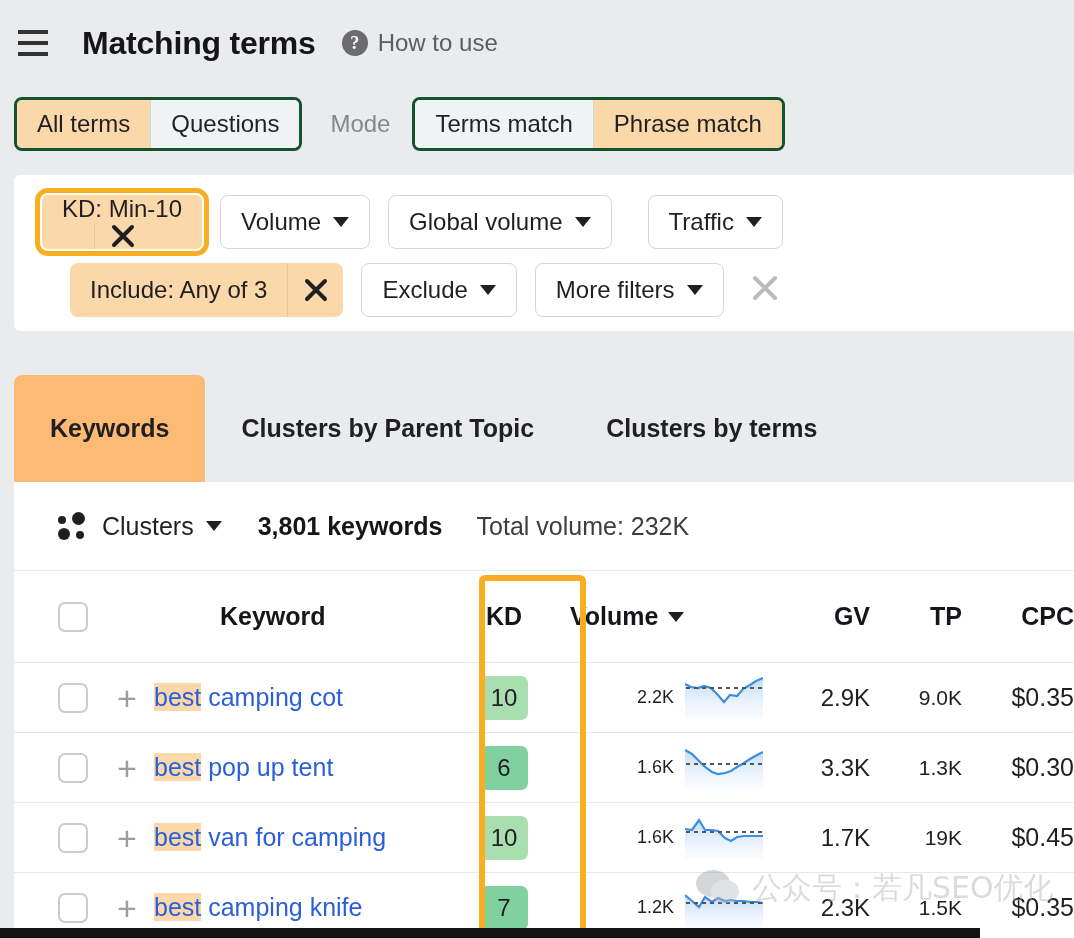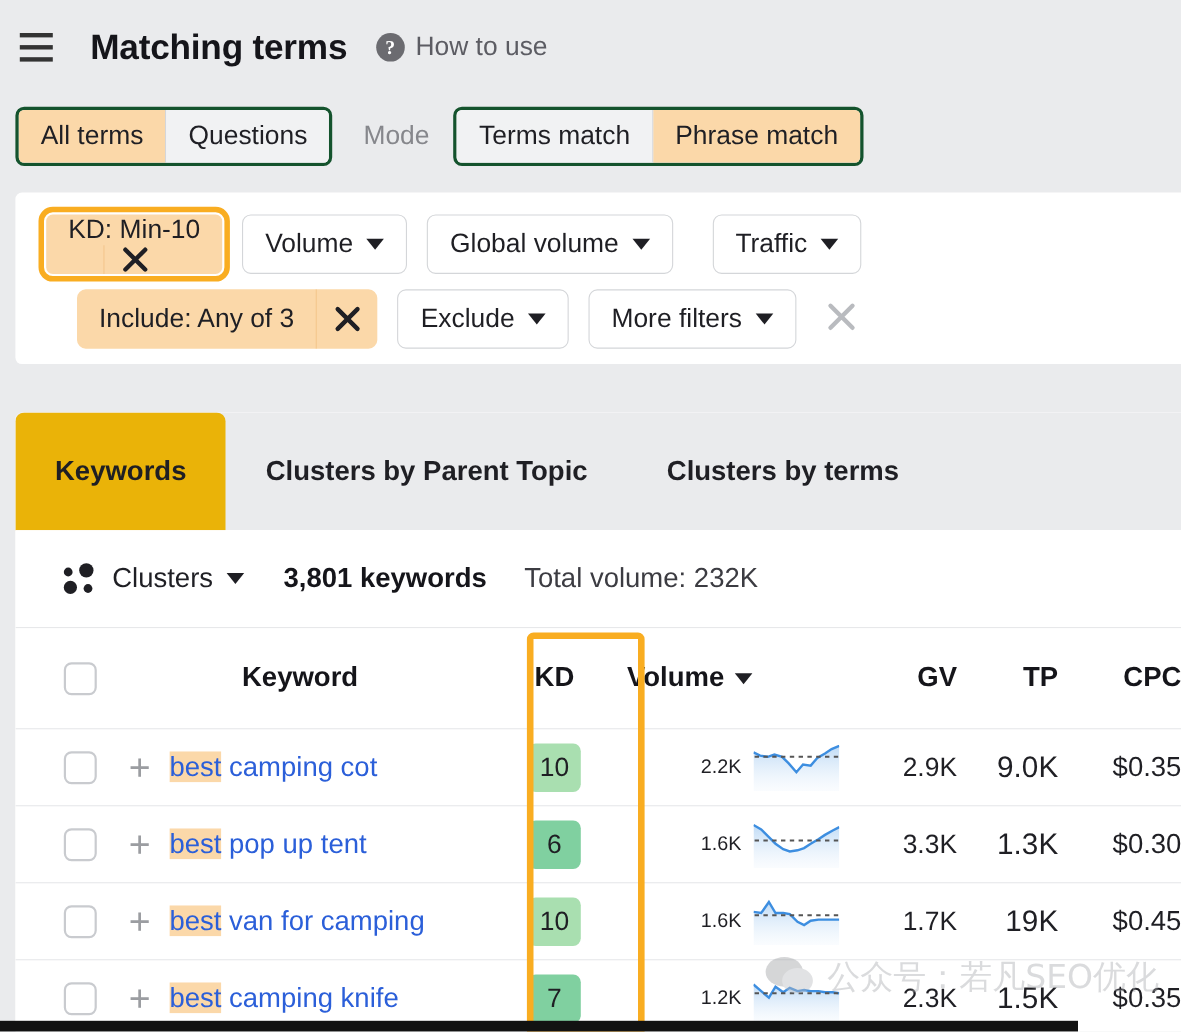--- a/index.html
+++ b/index.html
@@ -151,21 +151,21 @@
     display: flex; align-items: stretch;
   }
   .tab {
     display: flex; align-items: center;
     padding: 0 36px;
     font-size: 25px; font-weight: bold; color: #1f1f24;
     cursor: pointer;
     background: transparent;
   }
   .tab.active {
-    background: #eab308;
+    background: #fdba74;
     border-radius: 8px 8px 0 0;
   }
   .meta {
     position: absolute; left: 0; top: 107px;
     width: 100%; height: 88px;
     background: #fff;
     display: flex; align-items: center;
     padding-left: 44px;
     gap: 0;
   }
@@ -220,21 +220,21 @@
     cursor: pointer;
   }
   .c-kw .hl { background: #fbd8a9; color: #2b5fd9; }
   .head .c-kw { color: #15151a; font-weight: bold; margin-left: 66px; }
   .head .c-plus { visibility: hidden; }
 
   .c-kd  { width: 104px; flex: 0 0 auto; display:flex; justify-content:center; }
   .c-vol { width: 118px; flex: 0 0 auto; text-align: right; font-size: 18px; color: #1f1f24; }
   .c-spark { width: 100px; flex: 0 0 auto; display:flex; justify-content:center; align-items:center; }
   .c-gv  { width: 96px; flex: 0 0 auto; text-align: right; font-size: 24px; color: #1f1f24; }
-  .c-tp  { width: 92px; flex: 0 0 auto; text-align: right; font-size: 27px; color: #1f1f24; }
+  .c-tp  { width: 92px; flex: 0 0 auto; text-align: right; font-size: 21px; color: #1f1f24; }
   .c-cpc { width: 124px; flex: 0 0 auto; text-align: right; font-size: 25px; color: #1f1f24; padding-right: 12px; }
 
   .head .c-kd, .head .c-vol, .head .c-gv, .head .c-tp, .head .c-cpc {
     font-size: 25px; font-weight: bold; color: #15151a;
   }
   .head .c-kd { justify-content: center; }
   .head .c-vol { display: flex; align-items: center; justify-content: flex-start; gap: 10px; padding-left: 14px; }
   .head .c-spark { }
 
   .kd-badge {

